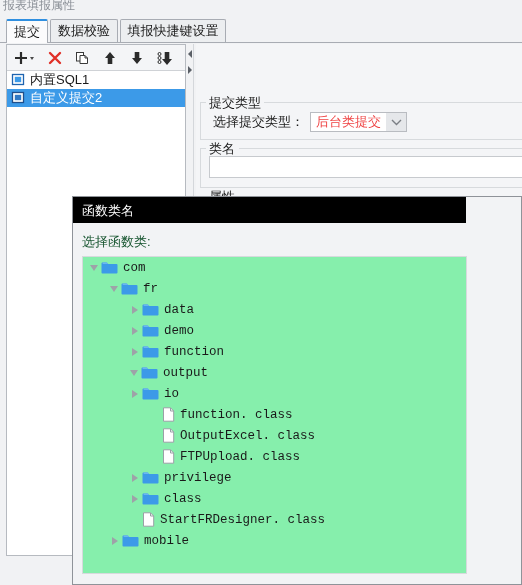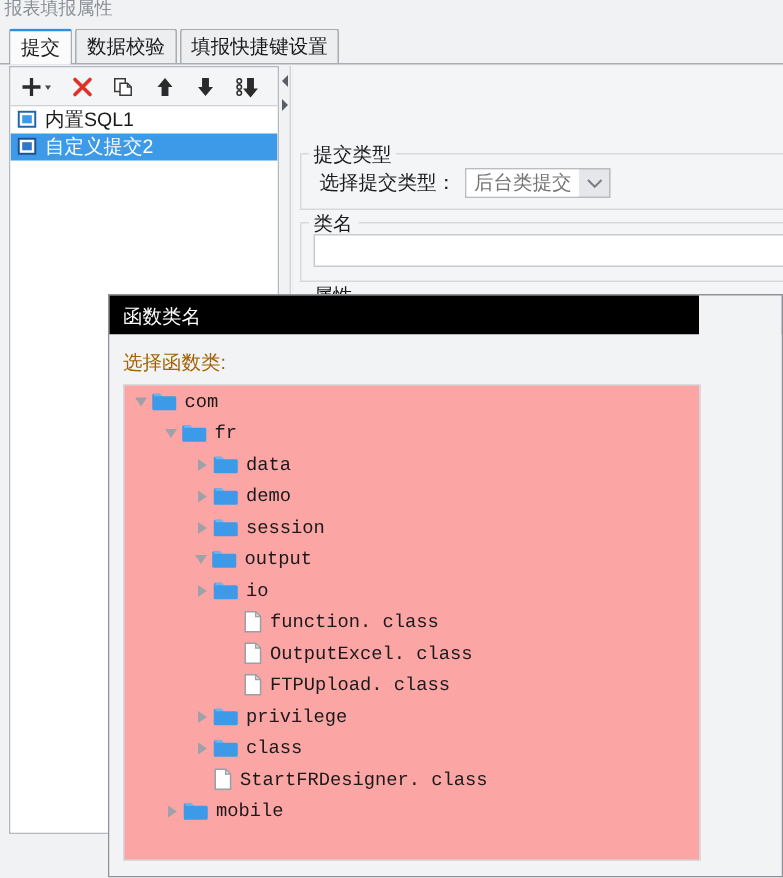--- a/index.html
+++ b/index.html
@@ -56,37 +56,37 @@
   
   #rightpanel{position:absolute;left:196px;top:44px;width:330px;height:512px;background:#f4f5f7;}
   .group{position:absolute;left:4px;box-sizing:border-box;border:1px solid #d7dadd;border-top:none;background:#f4f5f7;}
   .glabel{position:absolute;top:-8px;left:5px;background:#f4f5f7;padding:0 3px;font-size:13px;color:#1a1a1a;}
   .gtopline{position:absolute;top:0;height:1px;background:#d7dadd;}
 
   #grp-type{top:58px;width:330px;height:38px;}
   #row-type{position:absolute;left:12px;top:10px;display:flex;align-items:center;}
   #lbl-type{font-size:13px;color:#1a1a1a;}
   #combo{margin-left:6px;height:20px;min-width:96px;background:#e5e7ea;border:1px solid #b9bcc1;box-sizing:border-box;display:flex;align-items:center;}
-  #combo-val{background:#ffffff;height:18px;line-height:18px;padding:0 5px;font-size:13px;color:#737373;flex:1 1 auto;}
+  #combo-val{background:#ffffff;height:18px;line-height:18px;padding:0 5px;font-size:13px;color:#ef4444;flex:1 1 auto;}
   #combo-arrow{width:20px;height:18px;display:flex;align-items:center;justify-content:center;}
 
   #grp-class{top:104px;width:330px;height:40px;}
   #classinput{position:absolute;left:8px;top:8px;width:322px;height:22px;background:#ffffff;border:1px solid #c7cace;box-sizing:border-box;}
 
   #grp-attr{top:152px;width:330px;height:50px;}
   #btn-add-attr{position:absolute;left:6px;top:6px;height:20px;padding:0 8px;background:#f4f5f7;border:1px solid #c9ccd0;box-sizing:border-box;display:flex;align-items:center;font-size:13px;color:#9a9ea3;}
   #attr-table{position:absolute;left:6px;top:28px;width:318px;height:16px;background:#f7f8f9;border-top:1px solid #d7dadd;}
 
   
   #dialog{position:absolute;left:72px;top:196px;width:450px;height:389px;background:#f2f3f5;border:1px solid #8f9399;box-sizing:border-box;}
   #dlg-titlebar{position:absolute;left:0;top:0;width:393px;height:26px;background:#000000;}
   #dlg-title{position:absolute;left:9px;top:5px;font-size:13px;color:#ffffff;}
   #dlg-body{position:absolute;left:0;top:26px;width:448px;height:361px;background:#f2f3f5;}
-  #dlg-label{position:absolute;left:9px;top:10px;font-size:13px;color:#a16207;}
-  #tree{position:absolute;left:9px;top:33px;width:385px;height:318px;background:#fca5a5;border:1px solid #d7dadd;box-sizing:border-box;overflow:hidden;}
+  #dlg-label{position:absolute;left:9px;top:10px;font-size:13px;color:#14532d;}
+  #tree{position:absolute;left:9px;top:33px;width:385px;height:318px;background:#86efac;border:1px solid #d7dadd;box-sizing:border-box;overflow:hidden;}
 
   .tnode{height:21px;display:flex;align-items:center;position:relative;font-family:"Liberation Mono","DejaVu Sans Mono",monospace;font-size:12.5px;color:#1a1a1a;}
   .tw{width:0;height:0;flex:0 0 auto;margin-right:3px;}
   .tw.none{width:9px;height:9px;}
   .tw.closed{border-top:4.5px solid transparent;border-bottom:4.5px solid transparent;border-left:6px solid #9ea2a8;margin-left:2px;margin-right:4px;}
   .tw.open{border-left:4.5px solid transparent;border-right:4.5px solid transparent;border-top:6px solid #9ea2a8;margin-right:3px;}
   .tspacer{flex:0 0 auto;}
   .ticon{flex:0 0 auto;margin-right:5px;display:flex;align-items:center;}
   .tlabel{white-space:nowrap;}
 </style>
@@ -270,21 +270,21 @@
         </div>
         <div class="tnode">
           <span class="tspacer" style="width: 47px;"></span>
           <span class="tw closed"></span>
           <span class="ticon">
             <svg width="17" height="13" viewBox="0 0 17 13">
               <path d="M0.5 2.5 a1 1 0 0 1 1-1 h4.2 l1.4 1.6 h8.4 a1 1 0 0 1 1 1 v7.4 a1 1 0 0 1 -1 1 h-14 a1 1 0 0 1 -1 -1 z" fill="#3c9ae8"></path>
               <path d="M1.6 1.5 h4.2 l1.4 1.6 h-5.6 z" fill="#6cb6f0"></path>
             </svg>
           </span>
-          <span class="tlabel">session</span>
+          <span class="tlabel">function</span>
         </div>
         <div class="tnode">
           <span class="tspacer" style="width: 47px;"></span>
           <span class="tw open"></span>
           <span class="ticon">
             <svg width="17" height="13" viewBox="0 0 17 13">
               <path d="M0.5 2.5 a1 1 0 0 1 1-1 h4.2 l1.4 1.6 h8.4 a1 1 0 0 1 1 1 v7.4 a1 1 0 0 1 -1 1 h-14 a1 1 0 0 1 -1 -1 z" fill="#3c9ae8"></path>
               <path d="M1.6 1.5 h4.2 l1.4 1.6 h-5.6 z" fill="#6cb6f0"></path>
             </svg>
           </span>

